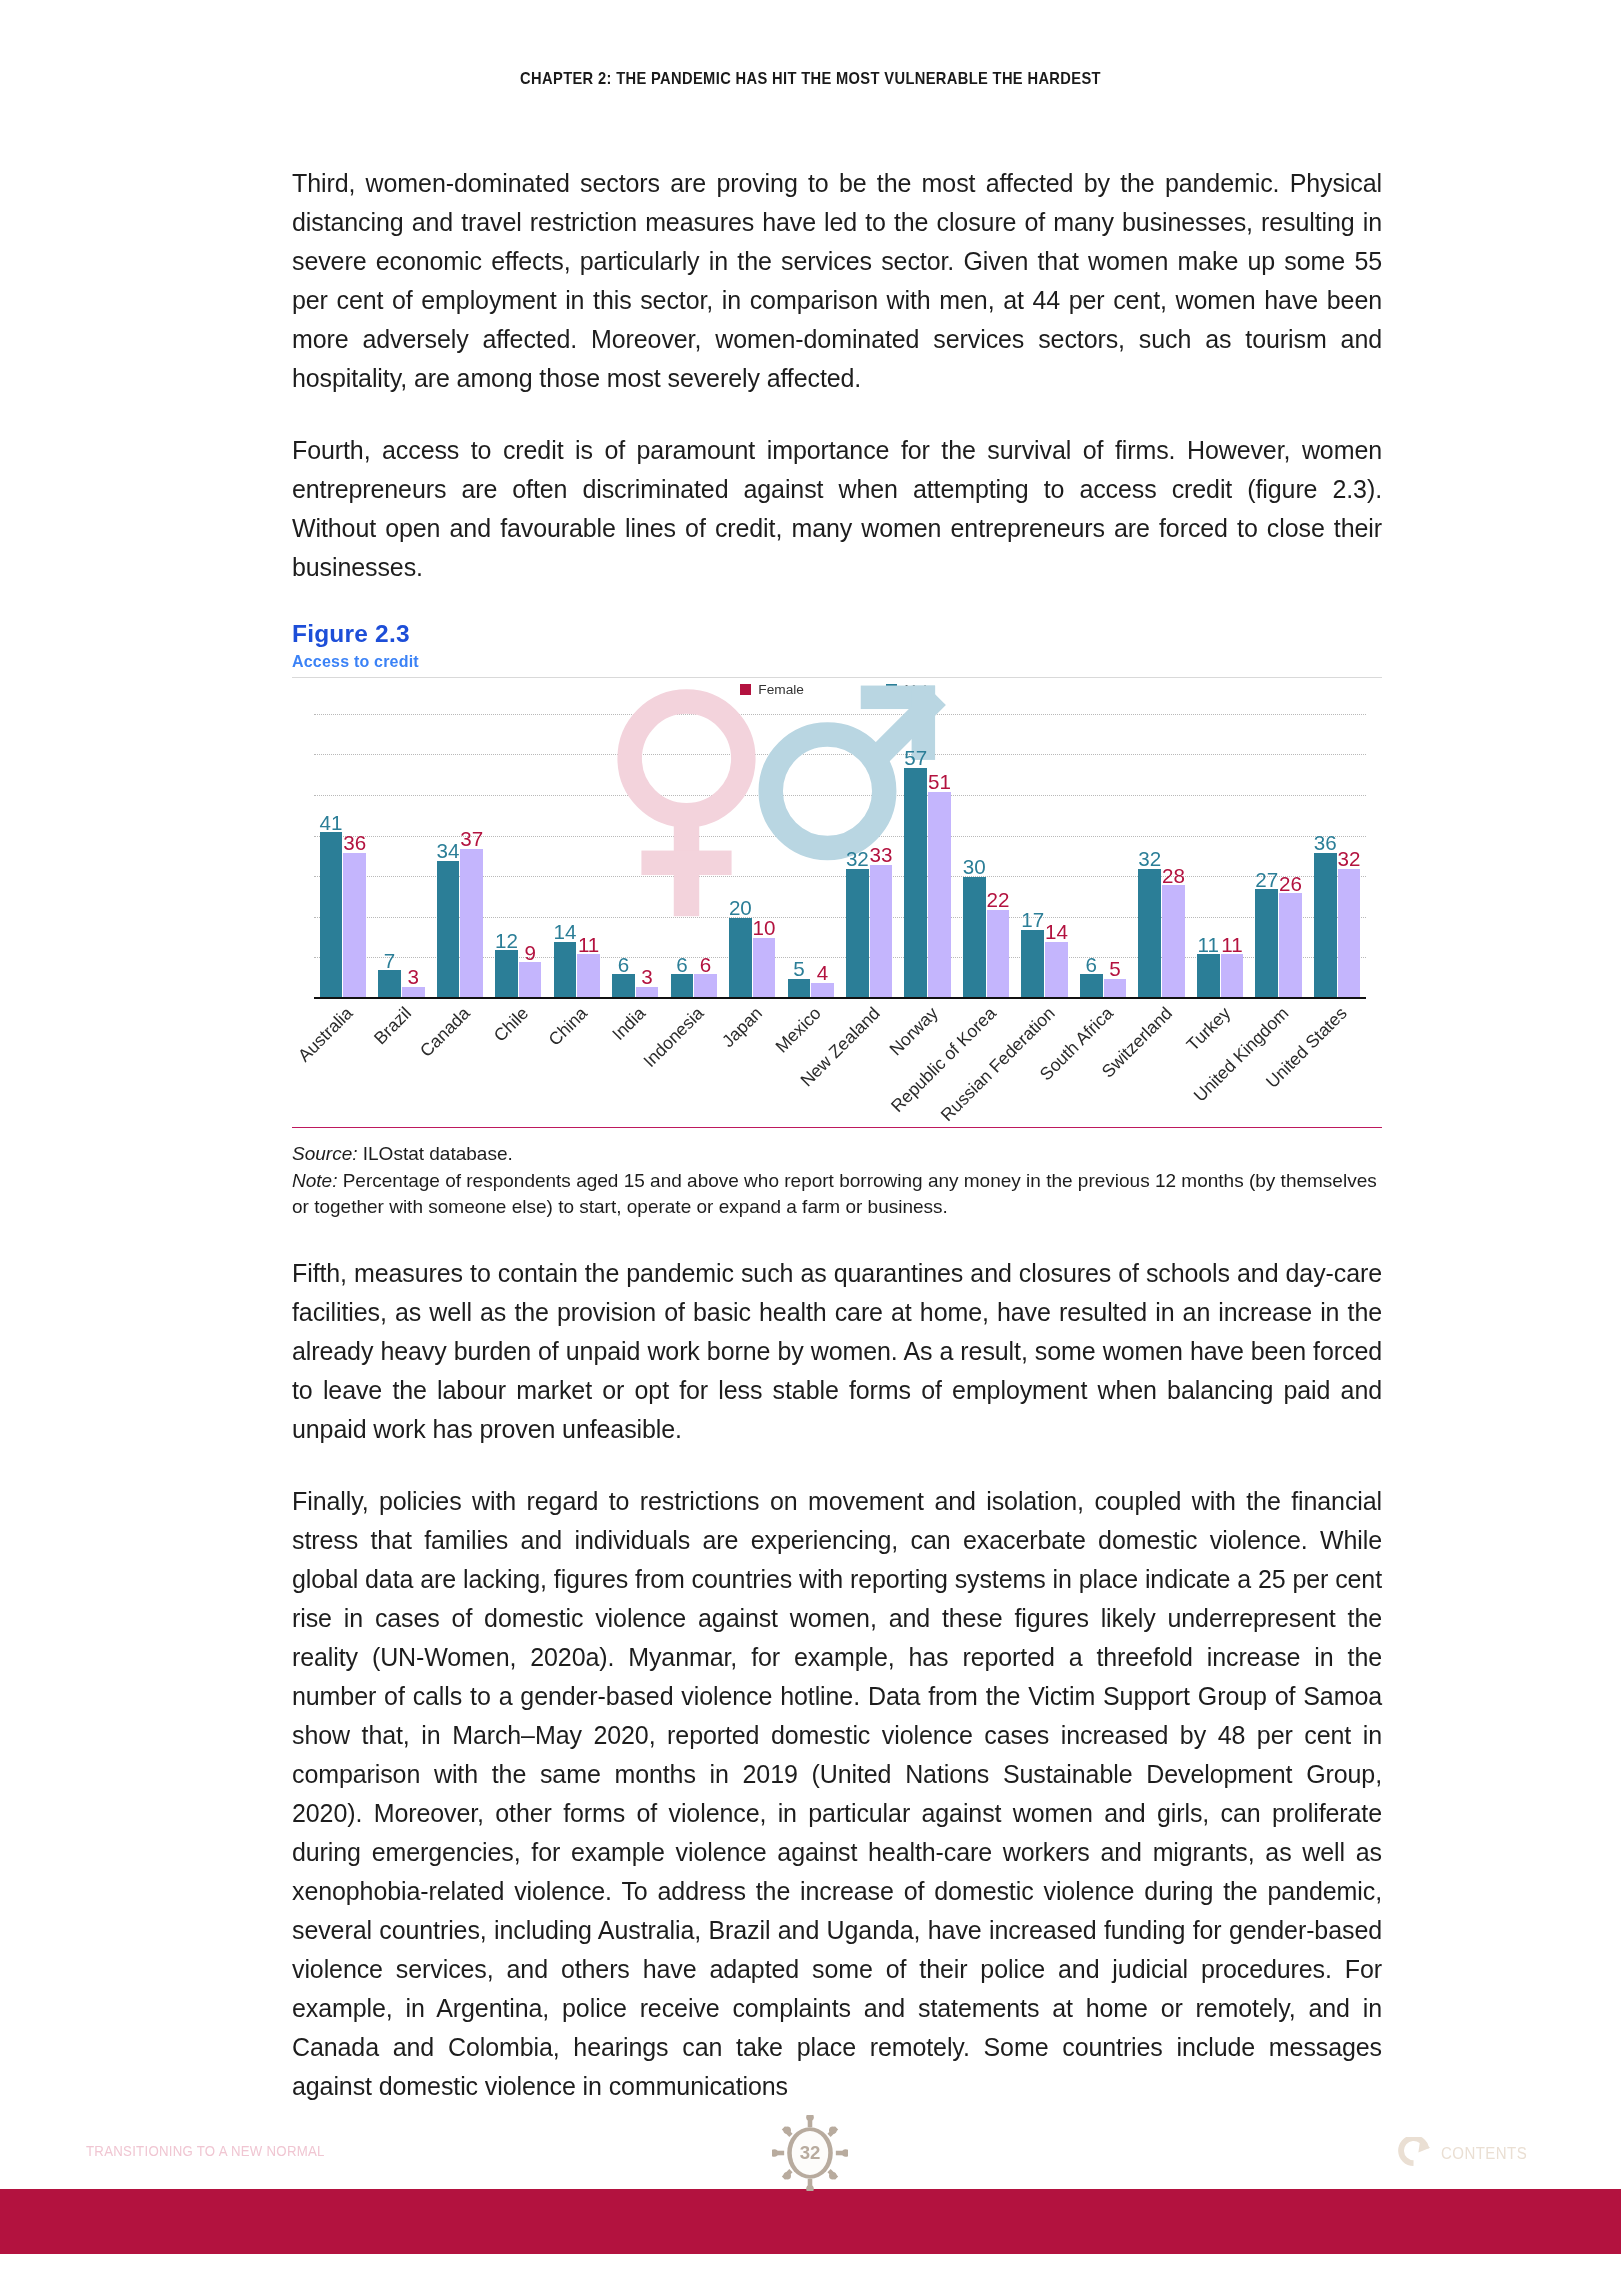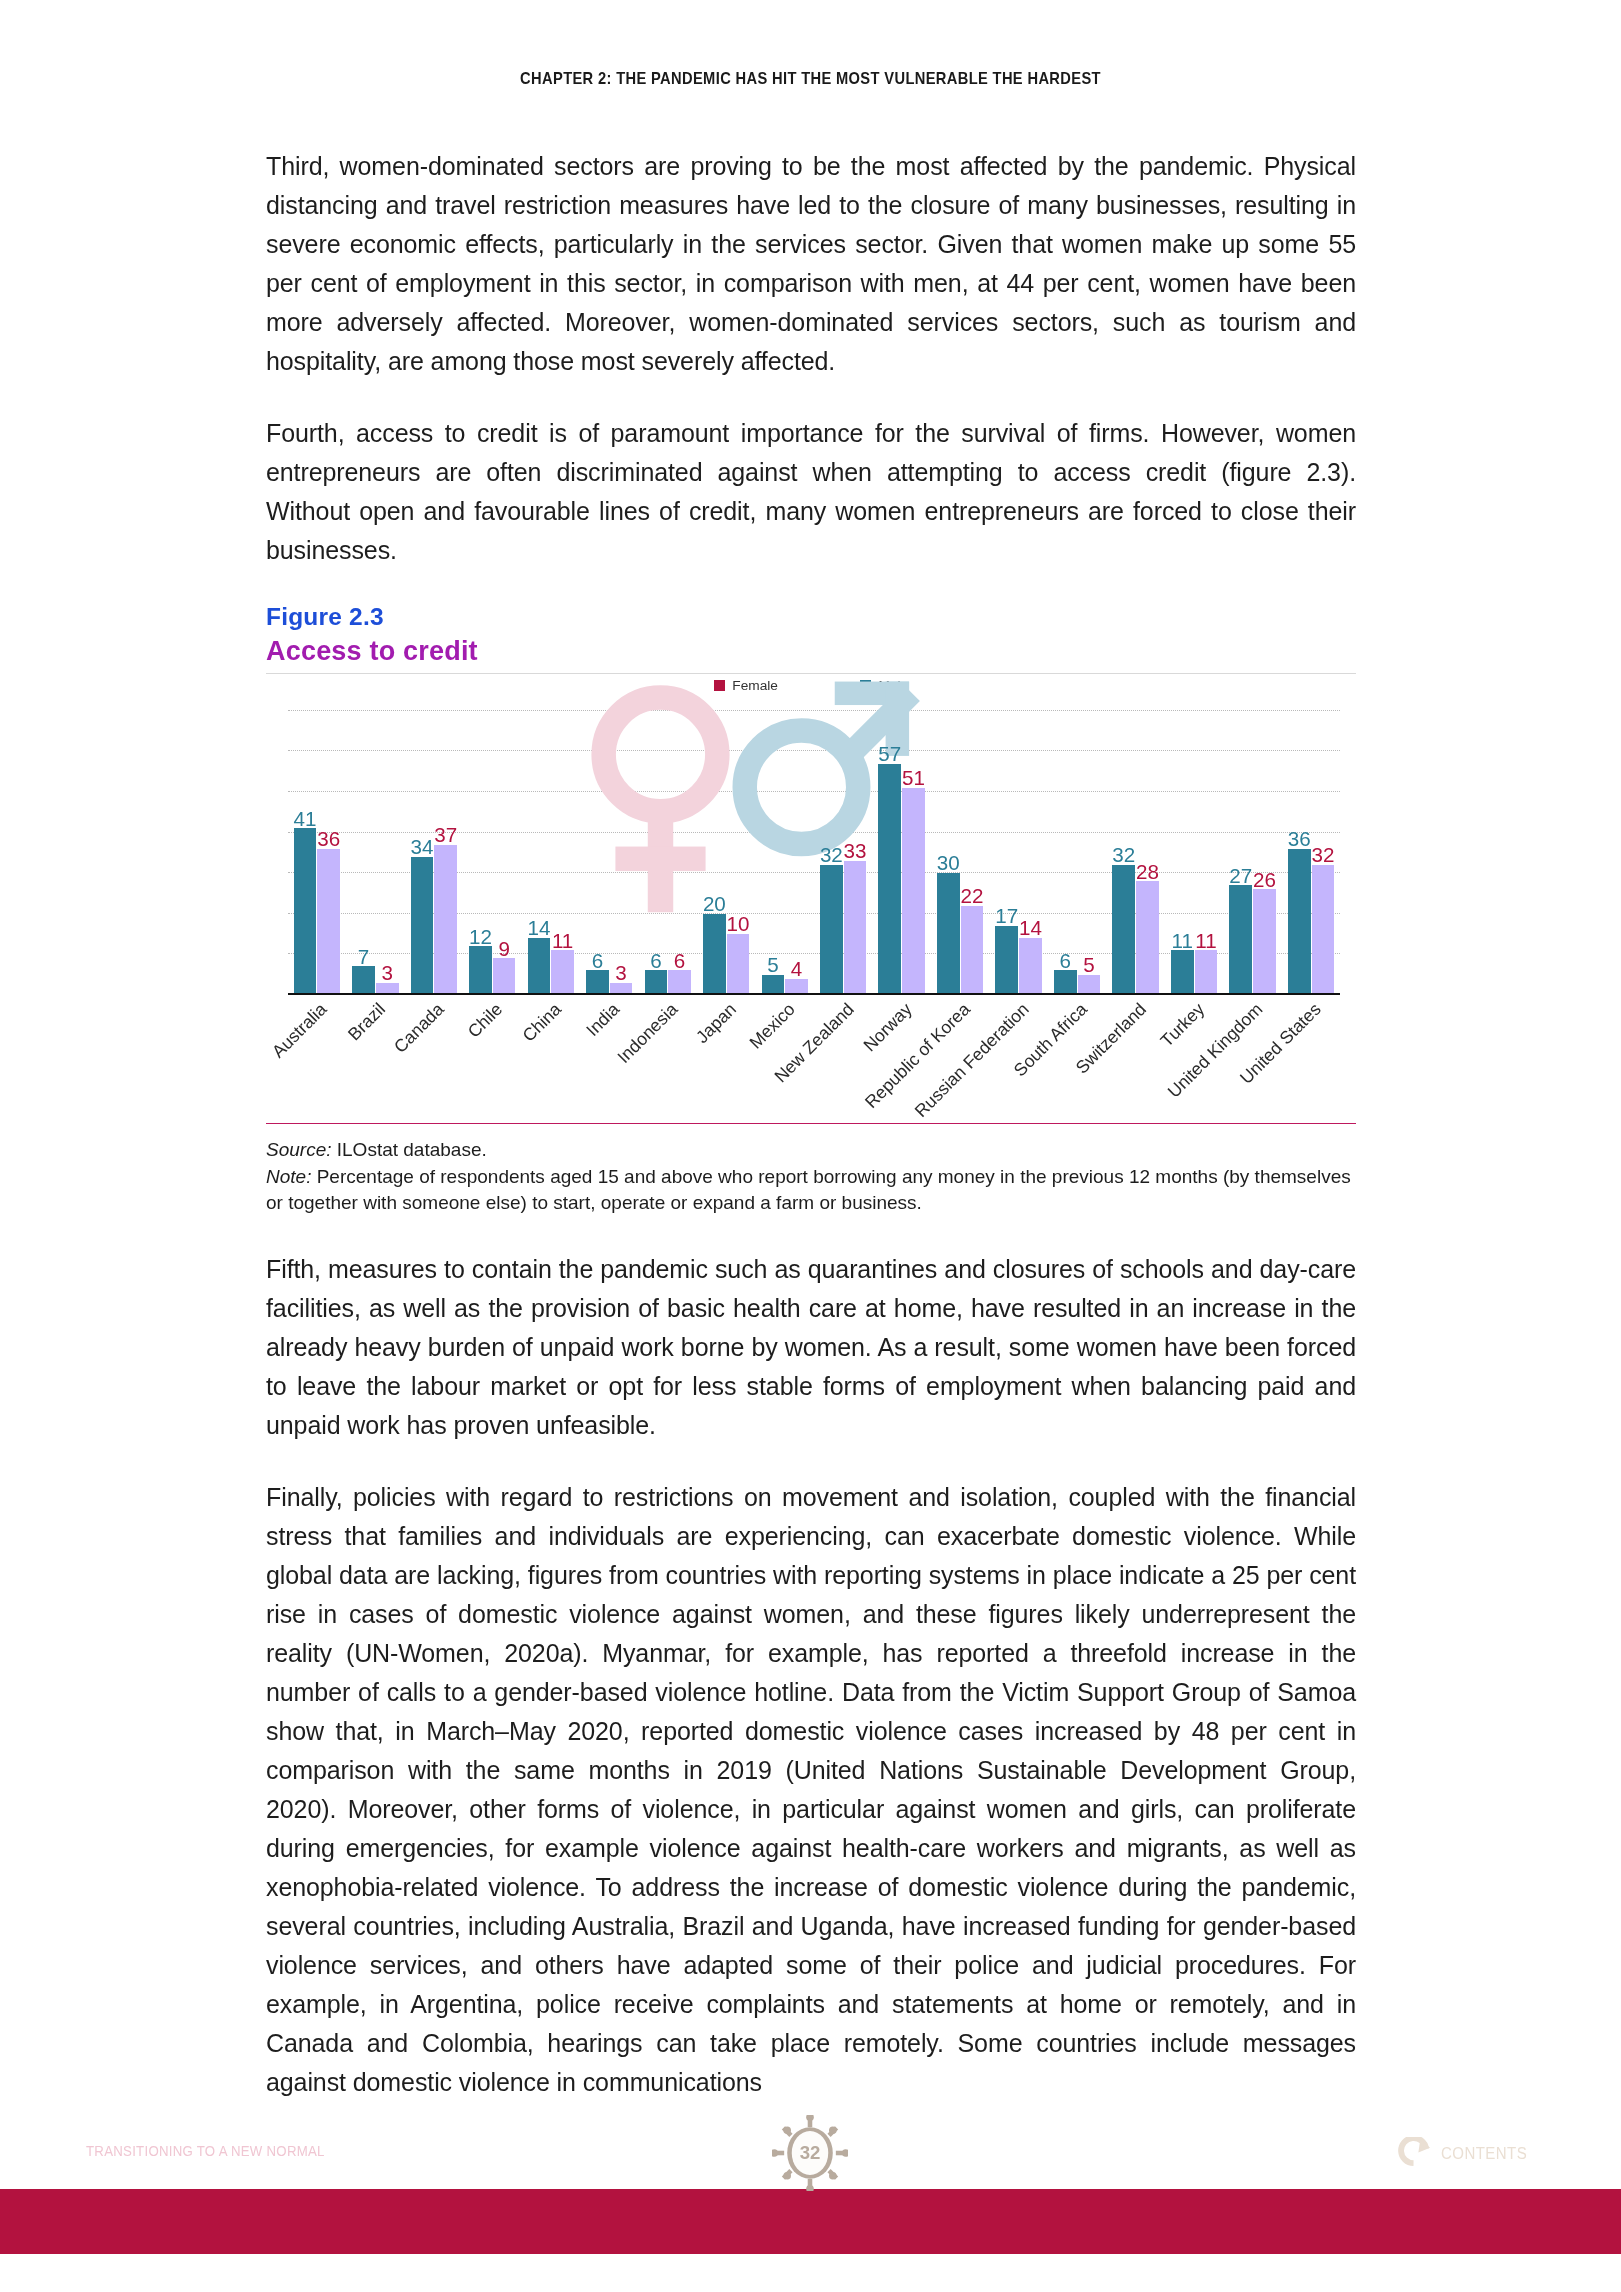--- a/index.html
+++ b/index.html
@@ -38,21 +38,21 @@
 
   
   .fig-wrap{ margin-top:13.7px; }
   .fig-num{
     font-size:24.5px; font-weight:700; color:#1d4ed8;
     font-family:"Liberation Sans Narrow","Liberation Sans",sans-serif;
     letter-spacing:0.2px;
     margin-bottom:4.9px;
   }
   .fig-title{
-    font-size:27px; font-weight:700; color:#a21caf;
+    font-size:16px; font-weight:700; color:#3b82f6;
     font-family:"Liberation Sans Narrow","Liberation Sans",sans-serif;
     letter-spacing:0.2px;
     margin-bottom:5.9px;
   }
   .fig-sub{
     font-size:19.6px; color:#2b2b2b; margin-bottom:19.6px;
   }
 
   
   .chart-box{
@@ -187,21 +187,21 @@
     font-family:"Liberation Sans Narrow","Liberation Sans",sans-serif;
     font-size:16.7px; color:#eadfd3; letter-spacing:0.5px;
     transform:scaleX(.9); transform-origin:left center;
   }
 </style>
 </head>
 <body>
 
 <div class="running-head">CHAPTER 2: THE PANDEMIC HAS HIT THE MOST VULNERABLE THE HARDEST</div>
 
-<div class="col" style="top:147px;">
+<div class="col" style="top:164px;margin-left:26px;">
 
   <p class="body">Third, women-dominated sectors are proving to be the most affected by the pandemic. Physical distancing and travel restriction measures have led to the closure of many businesses, resulting in severe economic effects, particularly in the services sector. Given that women make up some 55 per cent of employment in this sector, in comparison with men, at 44 per cent, women have been more adversely affected. Moreover, women-dominated services sectors, such as tourism and hospitality, are among those most severely affected.</p>
   <p class="body">Fourth, access to credit is of paramount importance for the survival of firms. However, women entrepreneurs are often discriminated against when attempting to access credit (figure 2.3). Without open and favourable lines of credit, many women entrepreneurs are forced to close their businesses.</p>
 
   <div class="fig-wrap">
     <div class="fig-num">Figure 2.3</div>
     <div class="fig-title">Access to credit</div>
 
     <div class="chart-box">
 

